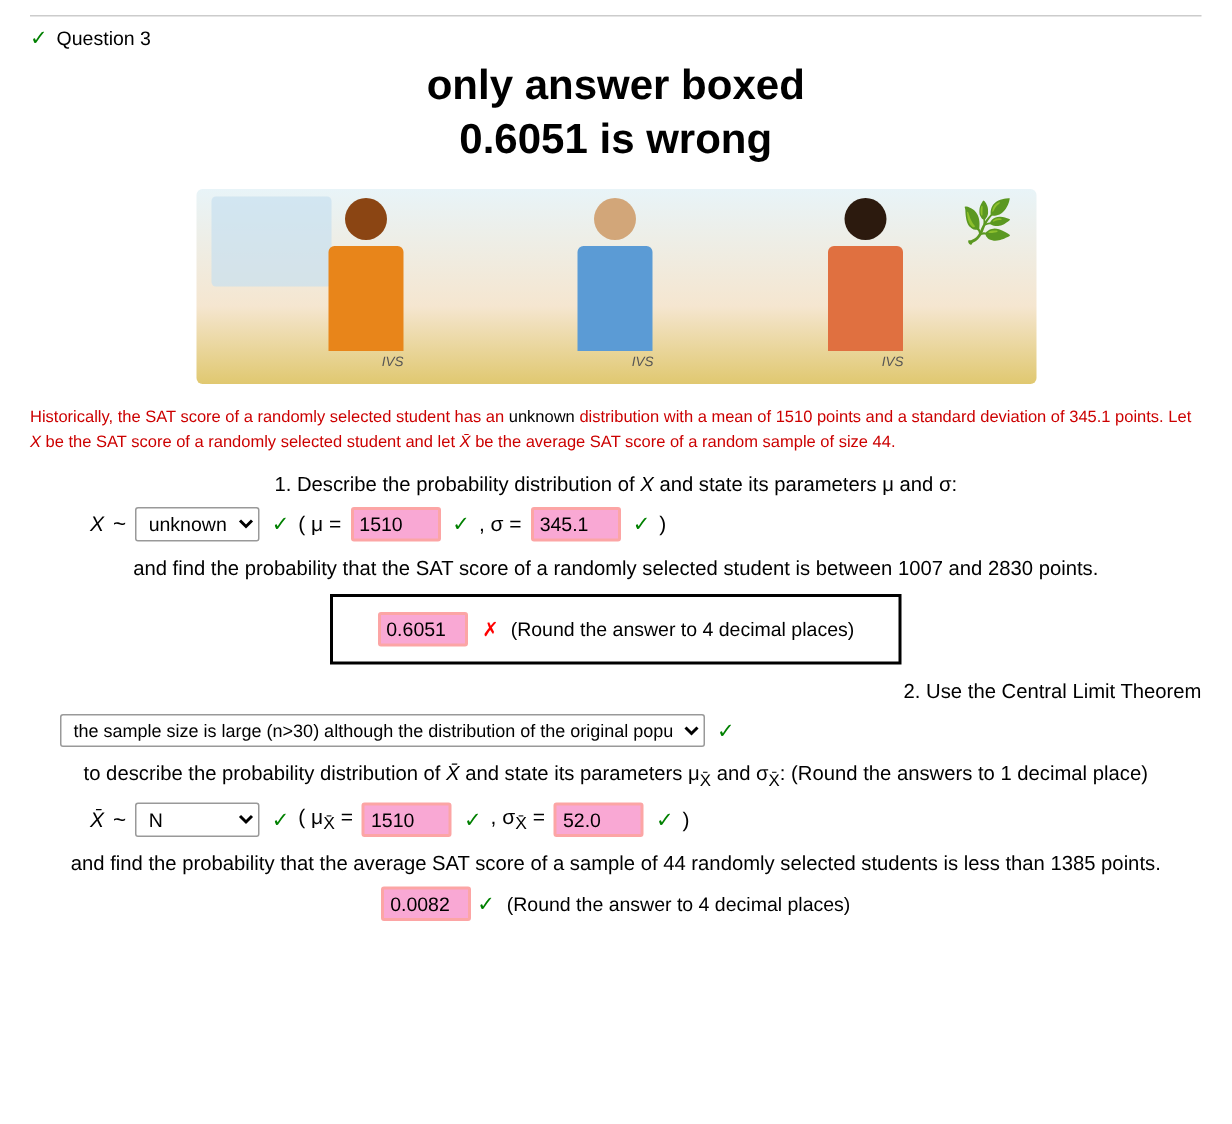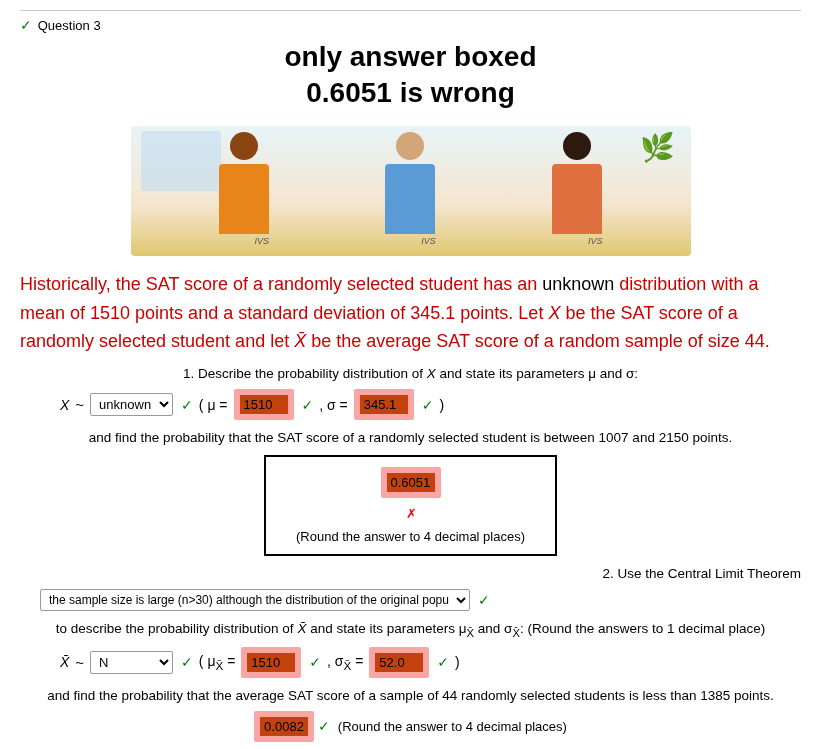--- a/index.html
+++ b/index.html
@@ -96,21 +96,21 @@
       border-radius: 3px;
       opacity: 0.7;
     }
     .plant {
       position: absolute;
       top: 5px;
       right: 15px;
       font-size: 28px;
     }
     .intro-text {
-      font-size: 18px;
+      font-size: 11px;
       line-height: 1.6;
       margin-bottom: 10px;
       color: #cc0000;
     }
     .intro-text span.black { color: #000; }
     .sub-question {
       font-size: 13.5px;
       margin-bottom: 8px;
       color: #000;
       text-align: center;
@@ -124,40 +124,39 @@
     }
     .formula-line .math { font-style: italic; }
     select {
       border: 1px solid #999;
       padding: 2px 4px;
       font-size: 13px;
       background: #fff;
       border-radius: 2px;
     }
     input[type="text"] {
-      border: 6px solid #fca5a5;
+      border: 2px solid #fca5a5;
       padding: 2px 4px;
       font-size: 13px;
       width: 60px;
-      background: #c2410c;
+      background: #f9a8d4;
       border-radius: 2px;
     }
     .check-green { color: green; font-size: 14px; margin-left: 2px; }
     .answer-box-wrapper {
       display: flex;
       justify-content: center;
       margin: 10px 0;
     }
     .answer-box-border {
       border: 2.5px solid #000;
       padding: 10px 30px;
       display: inline-flex;
       align-items: center;
       gap: 8px;
-      flex-direction: column;
     }
     .answer-input-wrong {
       border: 1px solid #999;
       padding: 2px 6px;
       font-size: 13px;
       background: #fff;
       width: 70px;
     }
     .wrong-x {
       color: red;
@@ -255,21 +254,21 @@
   <span>( μ =</span>
   <input type="text" value="1510" style="">
   <span class="check-green">✓</span>
   <span>, σ =</span>
   <input type="text" value="345.1" style="">
   <span class="check-green">✓</span>
   <span>)</span>
 </div>
 
 <p class="sub-question">
-  and find the probability that the SAT score of a randomly selected student is between 1007 and 2150 points.
+  and find the probability that the SAT score of a randomly selected student is between 1007 and 2830 points.
 </p>
 
 <div class="answer-box-wrapper">
   <div class="answer-box-border">
     <input type="text" class="answer-input-wrong" value="0.6051" style="">
     <span class="wrong-x">✗</span>
     <span class="round-note">(Round the answer to 4 decimal places)</span>
   </div>
 </div>
 

